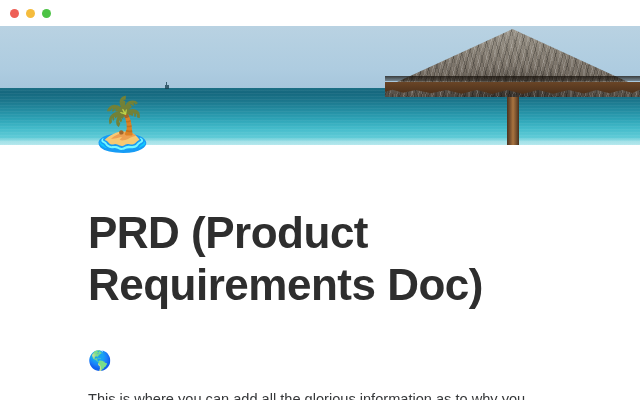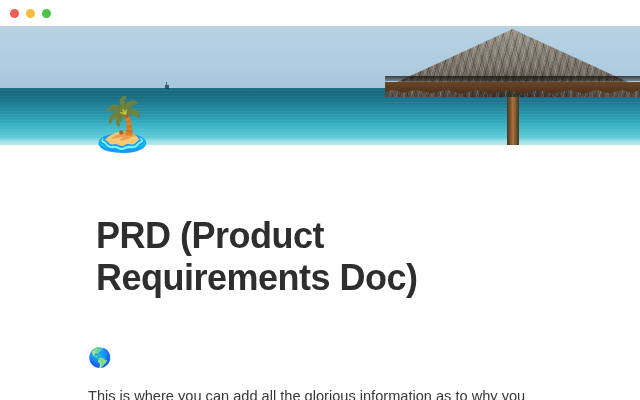--- a/index.html
+++ b/index.html
@@ -215,23 +215,23 @@
     top: 145px;
     width: 640px;
     height: 255px;
     background: #ffffff;
     z-index: 3;
   }
   .page-inner {
     padding: 0 95px 0 88px;
   }
   .doc-title {
-    margin: 8px;
+    margin: 0;
     padding-top: 62px;
-    font-size: 36px;
+    font-size: 44px;
     line-height: 1.18;
     font-weight: bold;
     letter-spacing: -0.5px;
     color: #2e2e2e;
     font-family: "Liberation Sans", sans-serif;
   }
   .section-heading {
     margin: 0;
     padding-top: 38px;
     font-size: 21px;

